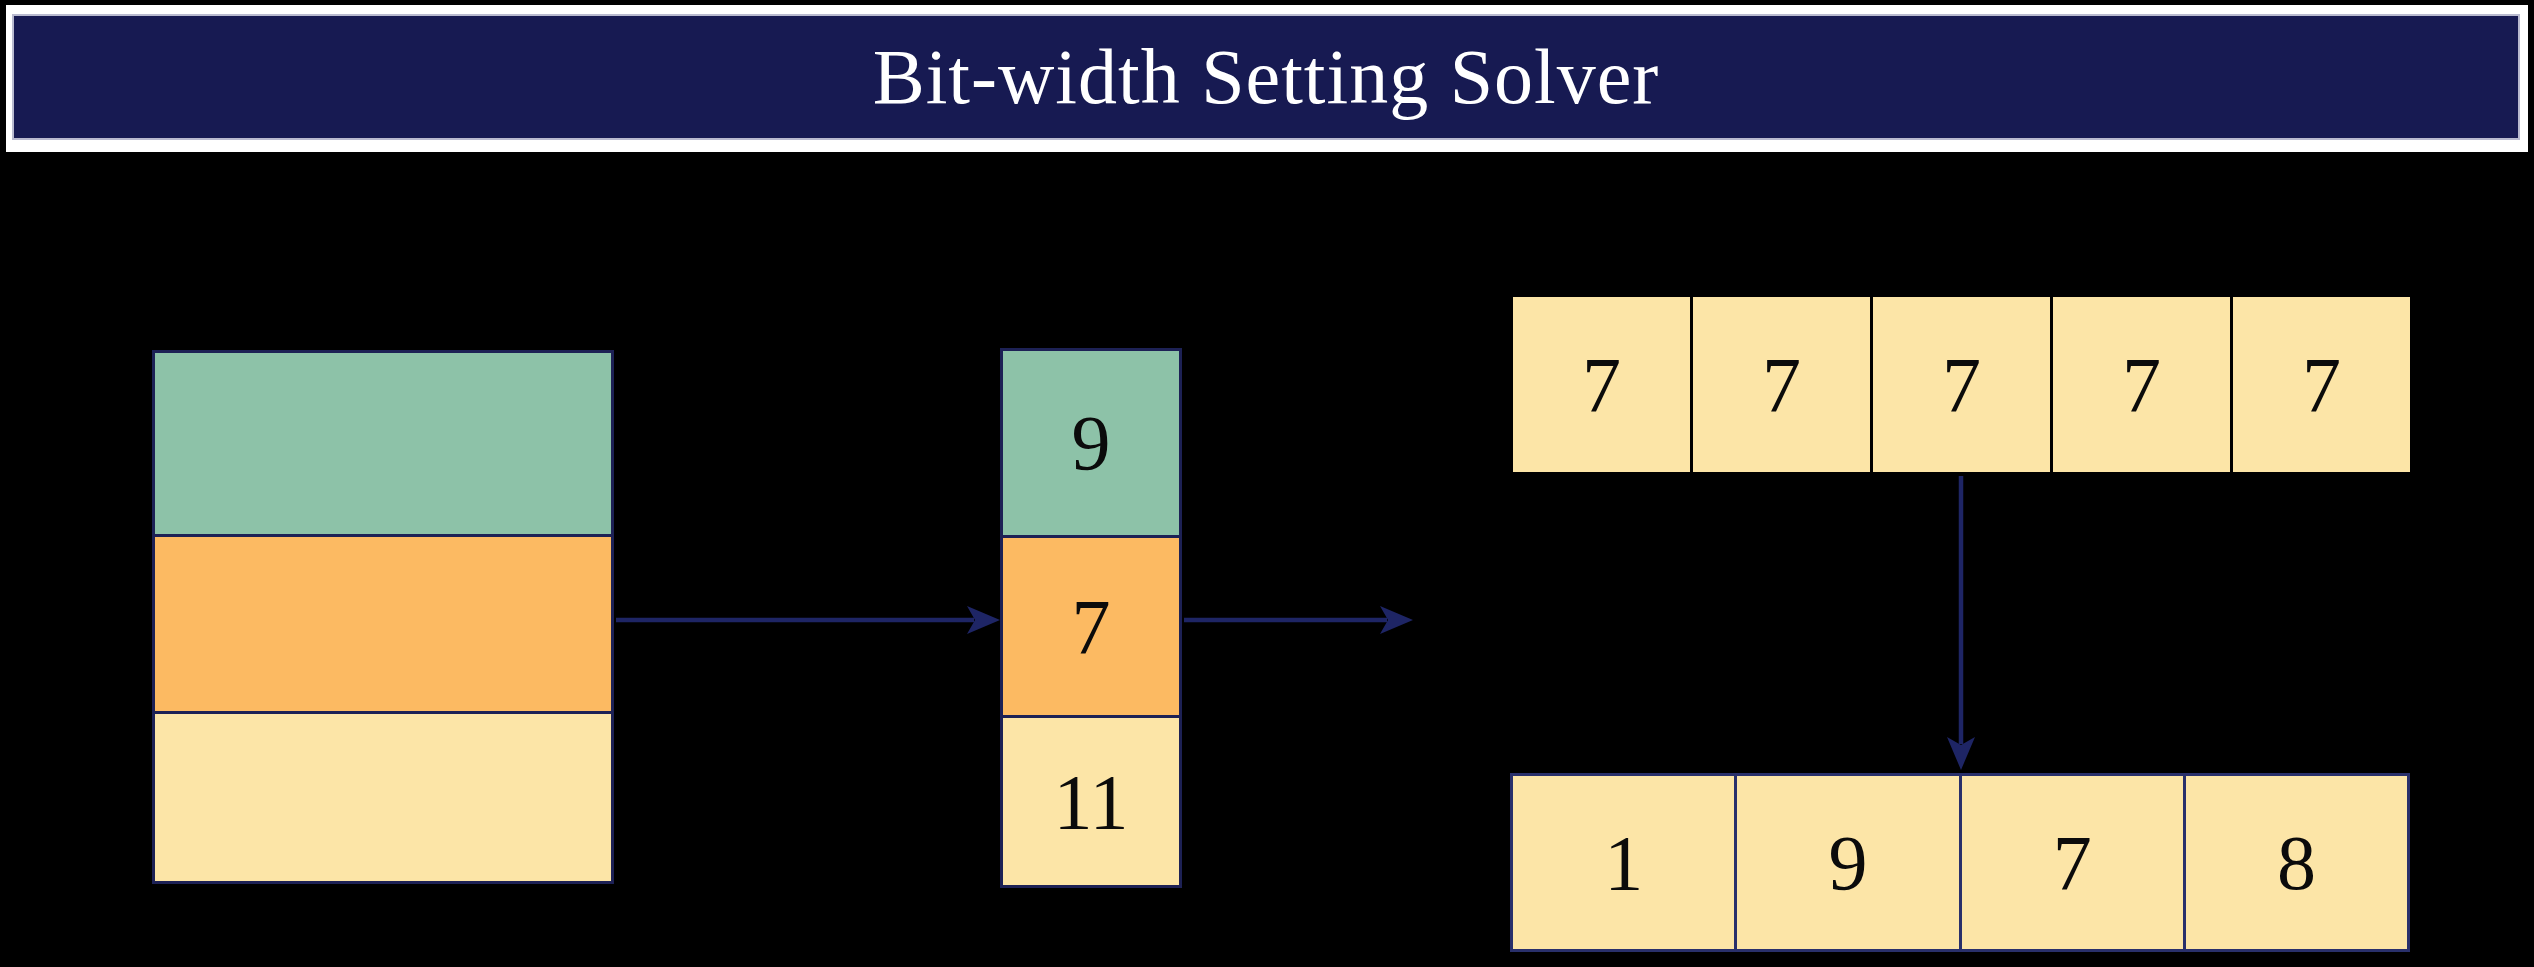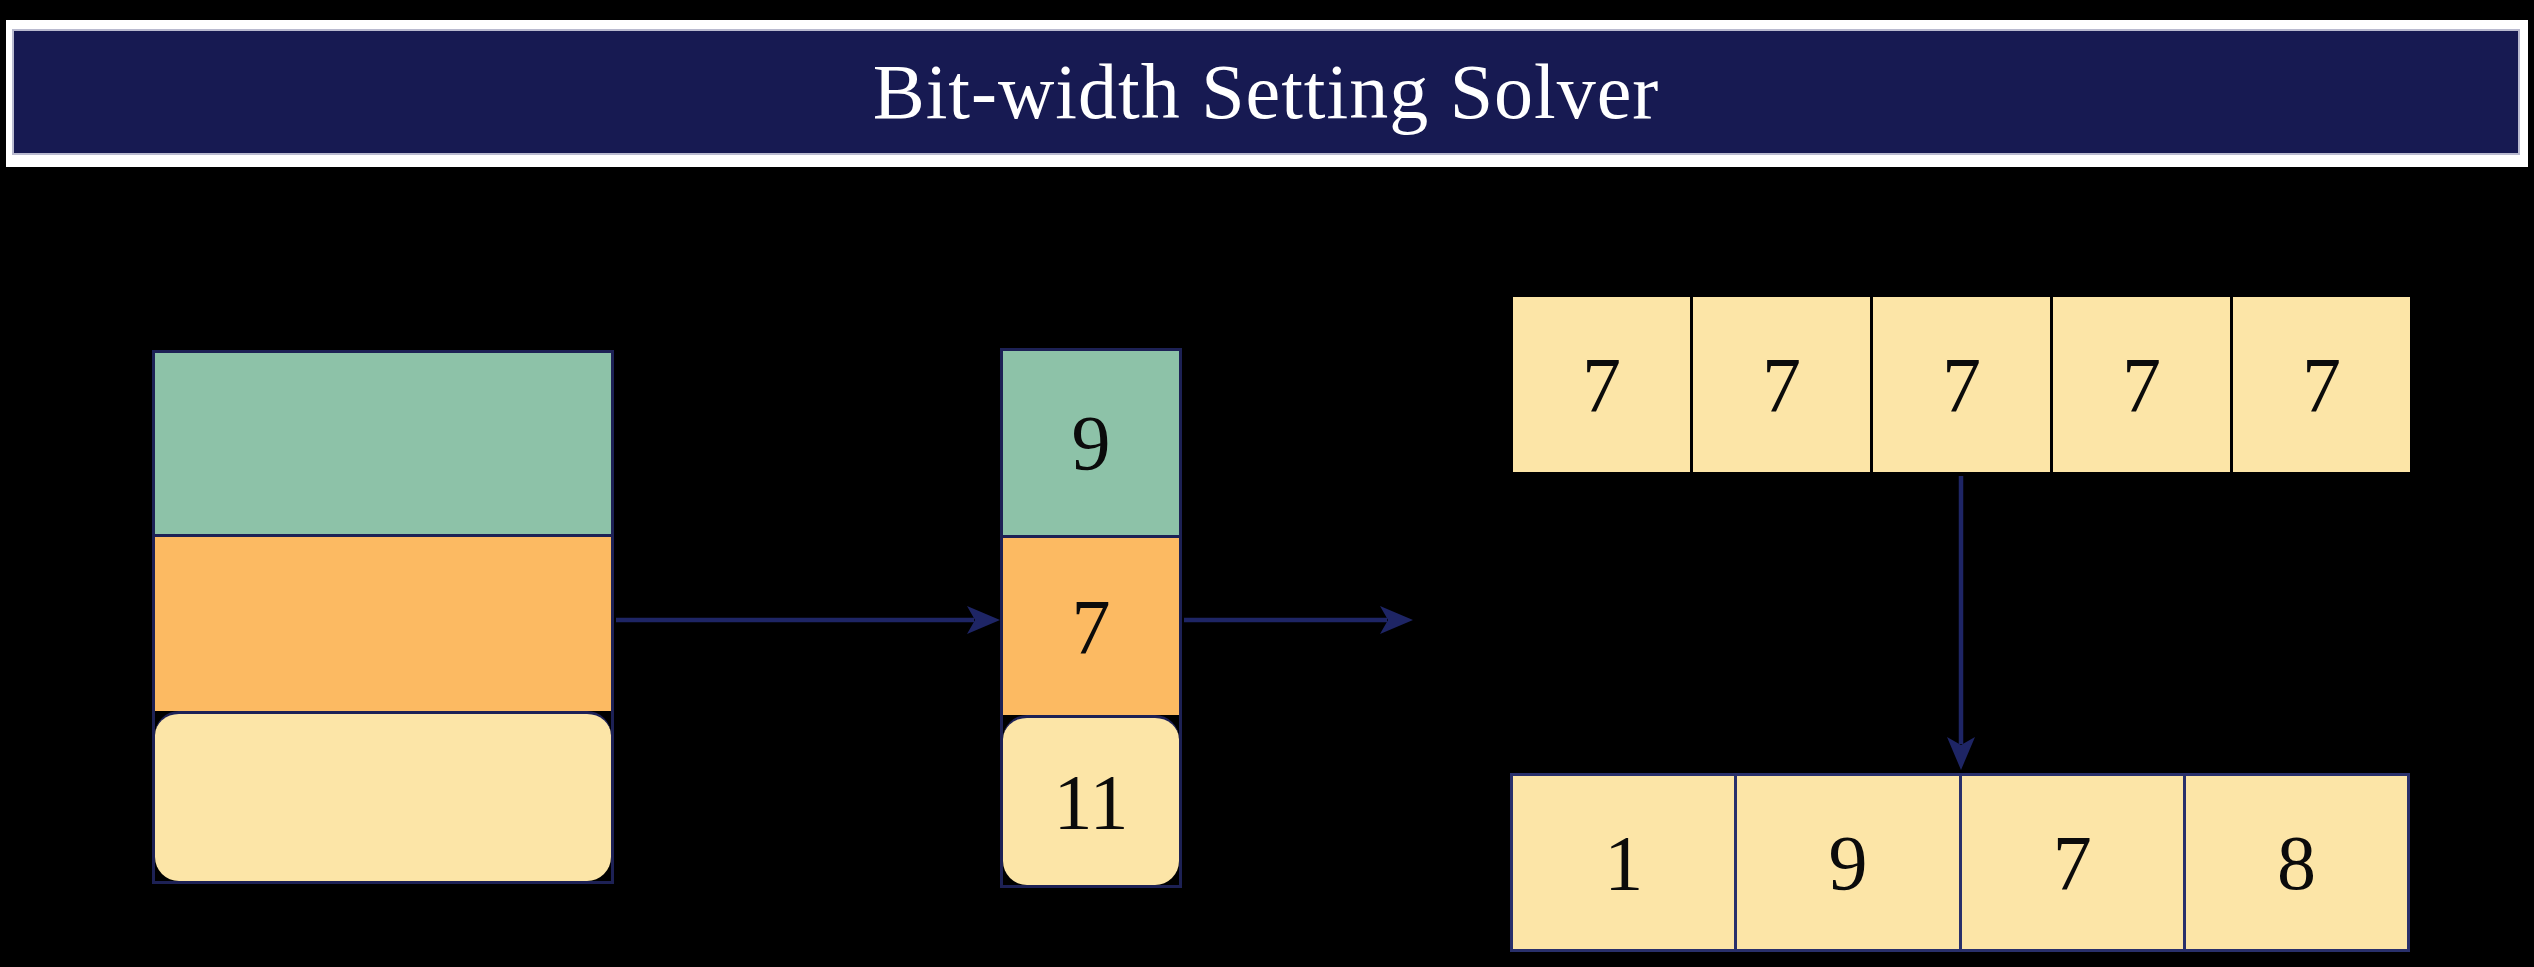--- a/index.html
+++ b/index.html
@@ -12,21 +12,21 @@
     width: 2534px;
     height: 967px;
     background: var(--background, #000);
     overflow: hidden;
     font-family: "Liberation Serif", "DejaVu Serif", serif;
   }
 
   
   .title-band {
     position: absolute;
-    left: 6px; top: 20px;
+    left: 6px; top: 5px;
     width: 2522px; height: 147px;
     background: var(--band-bg, #fff);
   }
   .title-box {
     position: absolute;
     left: 6px; top: 9px;
     width: 2504px; height: 122px;
     background: var(--title-box-bg, #171a52);
     border: 2px solid var(--title-box-border, #b9bacf);
     display: flex;
@@ -50,21 +50,21 @@
   }
   .seg {
     display: flex;
     align-items: center;
     justify-content: center;
     box-sizing: border-box;
   }
   .seg + .seg { border-top: 3px solid var(--block-border, #1d2155); }
   .seg-green  { background: var(--segment-green,  #8dc2a8); }
   .seg-orange { background: var(--segment-orange, #fcba62); }
-  .seg-yellow { background: var(--segment-yellow, #fce5a7); border-radius: 24px; }
+  .seg-yellow { background: var(--segment-yellow, #fce5a7); }
 
   .input-block {
     left: 152px; top: 350px;
     width: 462px; height: 534px;
   }
   .input-block .seg-green  { height: 181px; }
   .input-block .seg-orange { height: 177px; }
   .input-block .seg-yellow { flex: 1; }
 
   .solver-stack {

